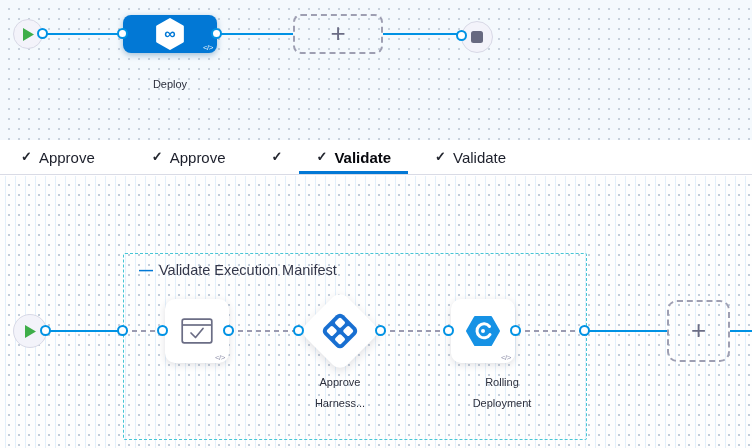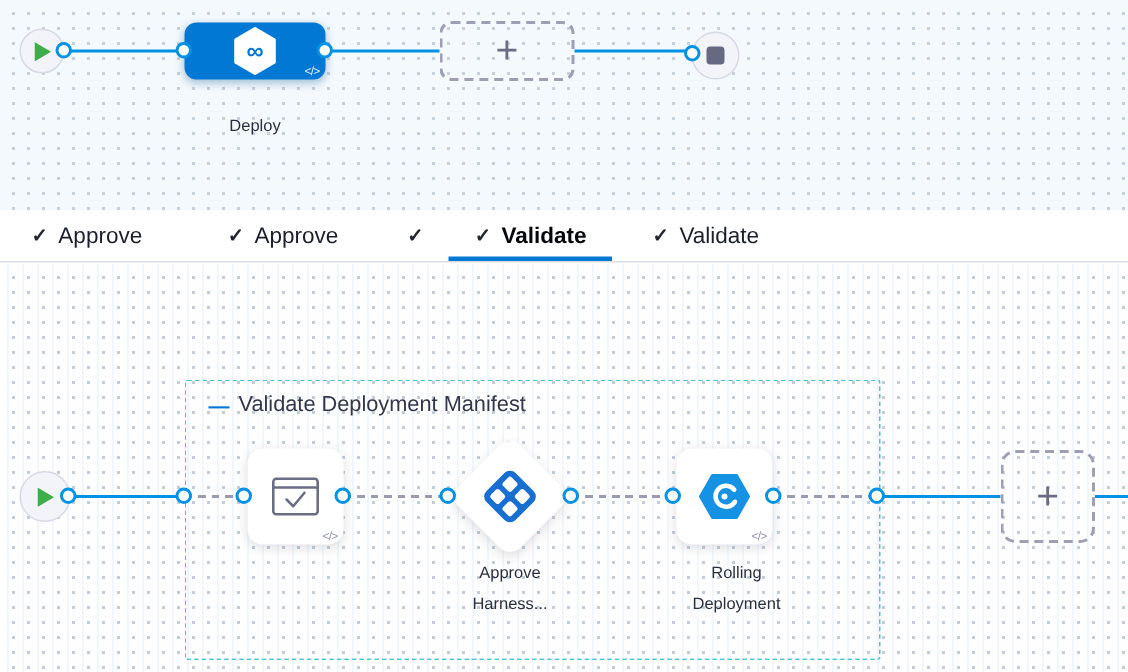--- a/index.html
+++ b/index.html
@@ -128,21 +128,21 @@
       <span class="chk">✓</span>
       <span>Validate</span>
     </div>
   </div>
 
   <div class="canvas-bottom">
 
     <div class="group-box"></div>
     <div class="group-label">
       <span class="group-collapse">—</span>
-      <span>Validate Deployment Manifest</span>
+      <span>Validate Execution Manifest</span>
     </div>
 
     <div class="wire" style="left:46px;top:154px;width:77px;"></div>
     <div class="wire-dashed" style="left:123px;top:154px;width:40px;"></div>
     <div class="wire-dashed" style="left:229px;top:154px;width:70px;"></div>
     <div class="wire-dashed" style="left:381px;top:154px;width:68px;"></div>
     <div class="wire-dashed" style="left:516px;top:154px;width:69px;"></div>
     <div class="wire" style="left:585px;top:154px;width:82px;"></div>
     <div class="wire" style="left:730px;top:154px;width:22px;"></div>
 
@@ -192,16 +192,16 @@
         <circle cx="18" cy="16" r="2" fill="#ffffff"></circle>
       </svg>
       <span class="code-badge">&lt;/&gt;</span>
     </div>
 
     <div class="add-box" style="left:667px;top:124px;width:63px;height:62px;border-radius:10px;">
       <span class="plus">+</span>
     </div>
 
     <div class="node-label" style="left:300px;top:196px;width:80px;">Approve Harness...</div>
-    <div class="node-label" style="left:445px;top:196px;width:92px;text-align:center;">Rolling Deployment</div>
+    <div class="node-label" style="left:456px;top:196px;width:92px;text-align:center;">Rolling Deployment</div>
   </div>
 
 </div>
 
 </body></html>

